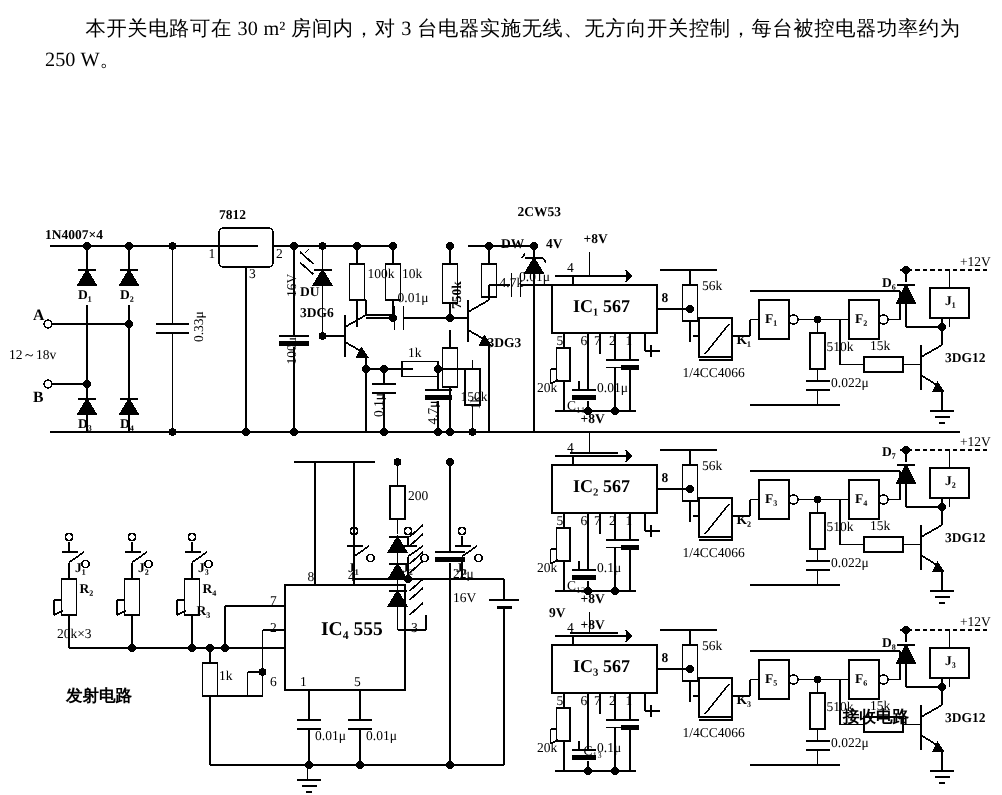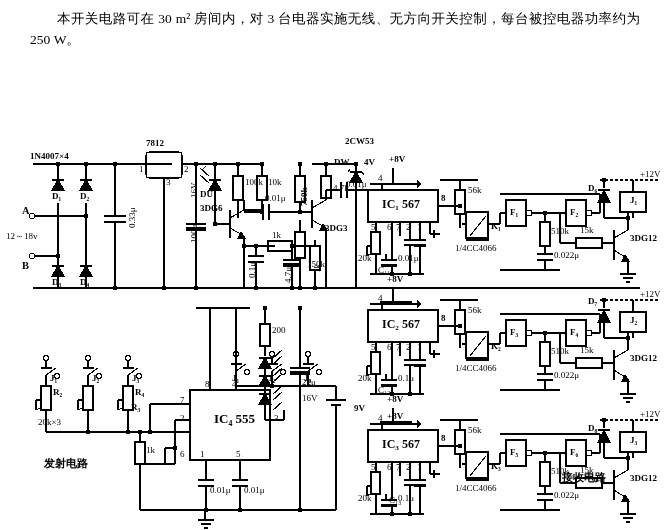--- a/index.html
+++ b/index.html
@@ -757,18 +757,18 @@
     <div class="lbl" style="left:236px;top:322px;">5</div>
     <div class="lbl" style="left:200px;top:322px;">1</div>
     <div class="lbl" style="left:210px;top:358px;">0.01μ</div>
     <div class="lbl" style="left:244px;top:358px;">0.01μ</div>
     <div class="lbl" style="left:272px;top:198px;">200</div>
     <div class="lbl b" style="left:232px;top:246px;">J₁</div>
     <div class="lbl b" style="left:268px;top:246px;">J₂</div>
     <div class="lbl b" style="left:304px;top:246px;">J₃</div>
     <div class="lbl" style="left:302px;top:250px;">22μ</div>
     <div class="lbl" style="left:302px;top:266px;">16V</div>
-    <div class="lbl b" style="left:334px;top:276px;padding-left:20px;">9V</div>
+    <div class="lbl b" style="left:346px;top:276px;padding-left:20px;">9V</div>
 
     <div class="lbl cn" style="left:44px;top:330px;">发射电路</div>
     <div class="lbl cn" style="left:562px;top:344px;">接收电路</div>
   </div>
 </div>
 
 </body></html>

